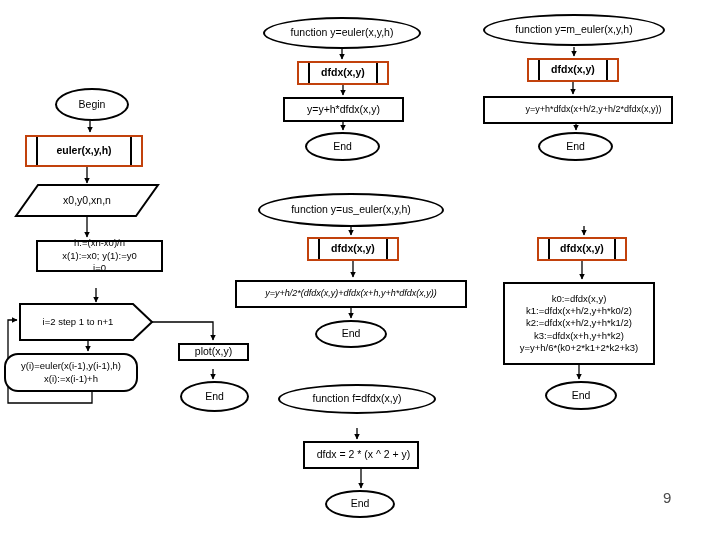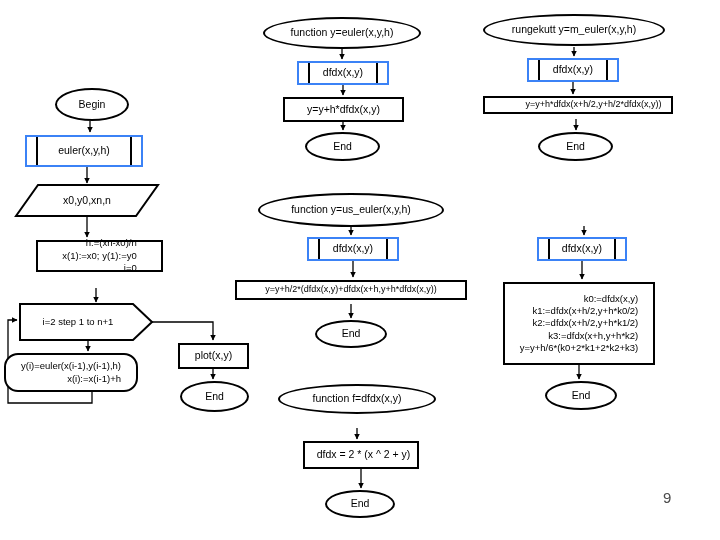--- a/index.html
+++ b/index.html
@@ -3,25 +3,25 @@
 <meta charset="utf-8">
 <style>
   html,body{margin:0;padding:0;background:#ffffff;}
   #slide{
     position:relative;width:720px;height:540px;background:#ffffff;overflow:hidden;
     font-family:"Liberation Sans","DejaVu Sans",sans-serif;color:#000;
   }
   #wires{position:absolute;left:0;top:0;width:720px;height:540px;}
   .node{
     position:absolute;box-sizing:border-box;display:flex;align-items:center;justify-content:center;
-    text-align:right;font-size:10.5px;line-height:1.3;background:#fff;white-space:pre-line;
+    text-align:center;font-size:10.5px;line-height:1.3;background:#fff;white-space:pre-line;
   }
   .ellipse{border:2px solid #000;border-radius:50%;padding:1px 6px;}
   .rect{border:2px solid #000;padding:1px 3px;}
-  .pred{border:2px solid #3b82f6;}
+  .pred{border:2px solid #c2410c;font-weight:bold;}
   .vbar{position:absolute;top:0;bottom:0;width:2px;background:#000;}
   .vbar.l{left:9px;} .vbar.r{right:9px;}
   .overlay{background:transparent;border:none;}
   .small{font-size:9.5px;}
   .tiny{font-size:9px;}
   #page-num{position:absolute;left:663px;top:489px;font-size:15px;color:#4a4a4a;}
 </style>
 </head>
 <body>
 
@@ -81,57 +81,57 @@
 
   <div class="node rect small" style="left:36px;top:240px;width:127px;height:32px;">h:=(xn-x0)/n
 x(1):=x0; y(1):=y0
 i=0</div>
 
   <div class="node overlay small" style="left:20px;top:304px;width:116px;height:36px;">i=2  step 1  to n+1</div>
 
   <div class="node rect small" style="left:4px;top:353px;width:134px;height:39px;border-radius:14px;">y(i)=euler(x(i-1),y(i-1),h)
 x(i):=x(i-1)+h</div>
 
-  <div class="node rect" style="left:178px;top:343px;width:71px;height:26px;">plot(x,y)</div>
+  <div class="node rect" style="left:178px;top:343px;width:71px;height:18px;">plot(x,y)</div>
 
   <div class="node ellipse" style="left:180px;top:381px;width:69px;height:31px;">End</div>
 
   <div class="node ellipse" style="left:263px;top:17px;width:158px;height:32px;">function y=euler(x,y,h)</div>
 
   <div class="node pred" style="left:297px;top:61px;width:92px;height:24px;">
     <span class="vbar l"></span>
     <span>dfdx(x,y)</span>
     <span class="vbar r"></span>
   </div>
 
   <div class="node rect" style="left:283px;top:97px;width:121px;height:25px;">y=y+h*dfdx(x,y)</div>
 
   <div class="node ellipse" style="left:305px;top:132px;width:75px;height:29px;">End</div>
 
-  <div class="node ellipse" style="left:483px;top:14px;width:182px;height:32px;">rungekutt y=m_euler(x,y,h)</div>
+  <div class="node ellipse" style="left:483px;top:14px;width:182px;height:32px;">function y=m_euler(x,y,h)</div>
 
   <div class="node pred" style="left:527px;top:58px;width:92px;height:24px;">
     <span class="vbar l"></span>
     <span>dfdx(x,y)</span>
     <span class="vbar r"></span>
   </div>
 
-  <div class="node rect tiny" style="left:483px;top:96px;width:190px;height:18px;padding-left:34px;">y=y+h*dfdx(x+h/2,y+h/2*dfdx(x,y))</div>
+  <div class="node rect tiny" style="left:483px;top:96px;width:190px;height:28px;padding-left:34px;">y=y+h*dfdx(x+h/2,y+h/2*dfdx(x,y))</div>
 
   <div class="node ellipse" style="left:538px;top:132px;width:75px;height:29px;">End</div>
 
   <div class="node ellipse" style="left:258px;top:193px;width:186px;height:34px;">function y=us_euler(x,y,h)</div>
 
   <div class="node pred" style="left:307px;top:237px;width:92px;height:24px;">
     <span class="vbar l"></span>
     <span>dfdx(x,y)</span>
     <span class="vbar r"></span>
   </div>
 
-  <div class="node rect tiny" style="left:235px;top:280px;width:232px;height:20px;">y=y+h/2*(dfdx(x,y)+dfdx(x+h,y+h*dfdx(x,y))</div>
+  <div class="node rect tiny" style="left:235px;top:280px;width:232px;height:28px;font-style:italic;">y=y+h/2*(dfdx(x,y)+dfdx(x+h,y+h*dfdx(x,y))</div>
 
   <div class="node ellipse" style="left:315px;top:320px;width:72px;height:28px;">End</div>
 
 
   <div class="node pred" style="left:537px;top:237px;width:90px;height:24px;">
     <span class="vbar l"></span>
     <span>dfdx(x,y)</span>
     <span class="vbar r"></span>
   </div>
 

